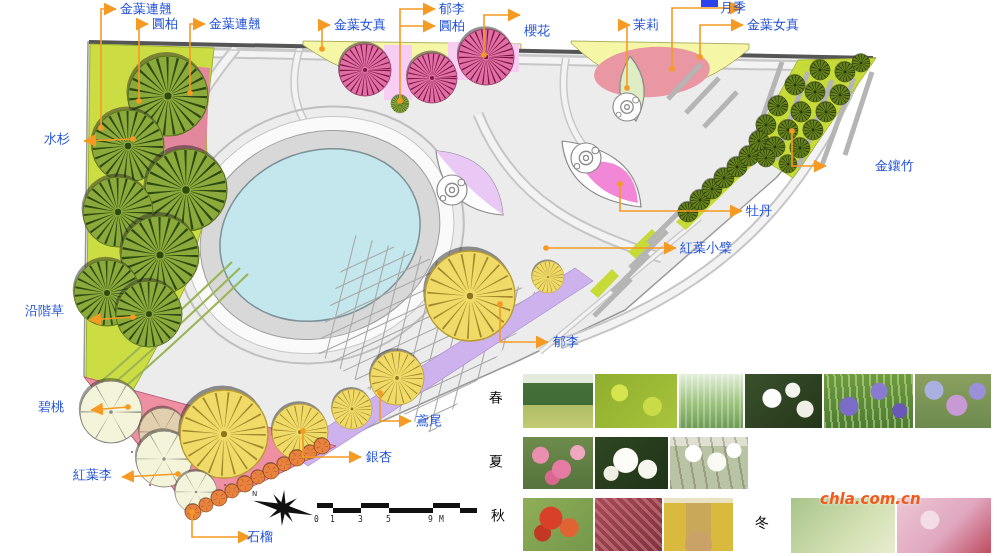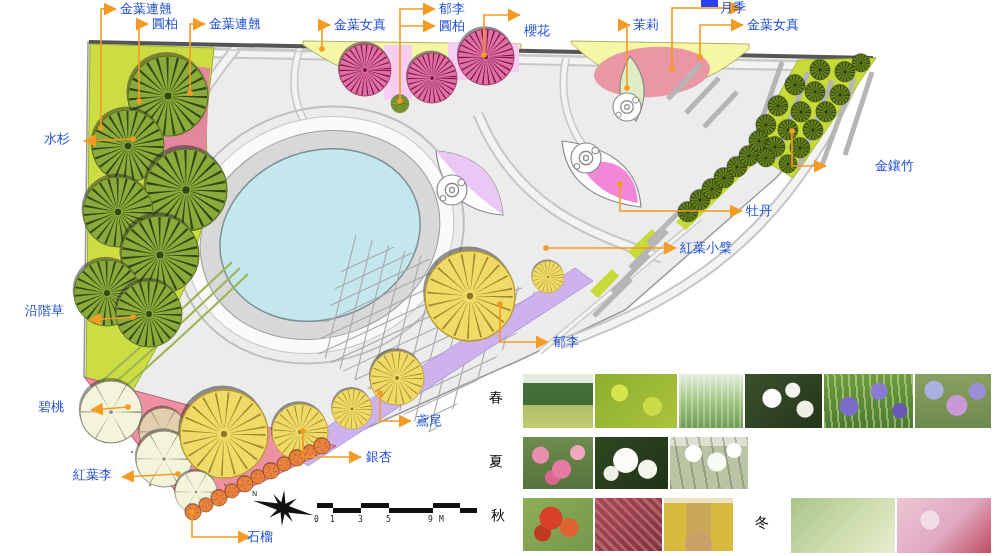--- a/index.html
+++ b/index.html
@@ -415,15 +415,16 @@
 <div class="photo ph-u1" style="left:523px;top:437px;width:70px;height:52px"></div>
 <div class="photo ph-u2" style="left:595px;top:437px;width:73px;height:52px"></div>
 <div class="photo ph-u3" style="left:670px;top:437px;width:78px;height:52px"></div>
 <div class="photo ph-a1" style="left:523px;top:498px;width:70px;height:53px"></div>
 <div class="photo ph-a2" style="left:595px;top:498px;width:67px;height:53px"></div>
 <div class="photo ph-a3" style="left:664px;top:498px;width:69px;height:53px"></div>
 <div class="photo ph-w1" style="left:791px;top:498px;width:104px;height:55px"></div>
 <div class="photo ph-w2" style="left:897px;top:498px;width:94px;height:55px"></div>
 
 <div class="wm">
+  <div class="l2">chla.com.cn</div>
 </div>
 
 </div>
 
 </body></html>

